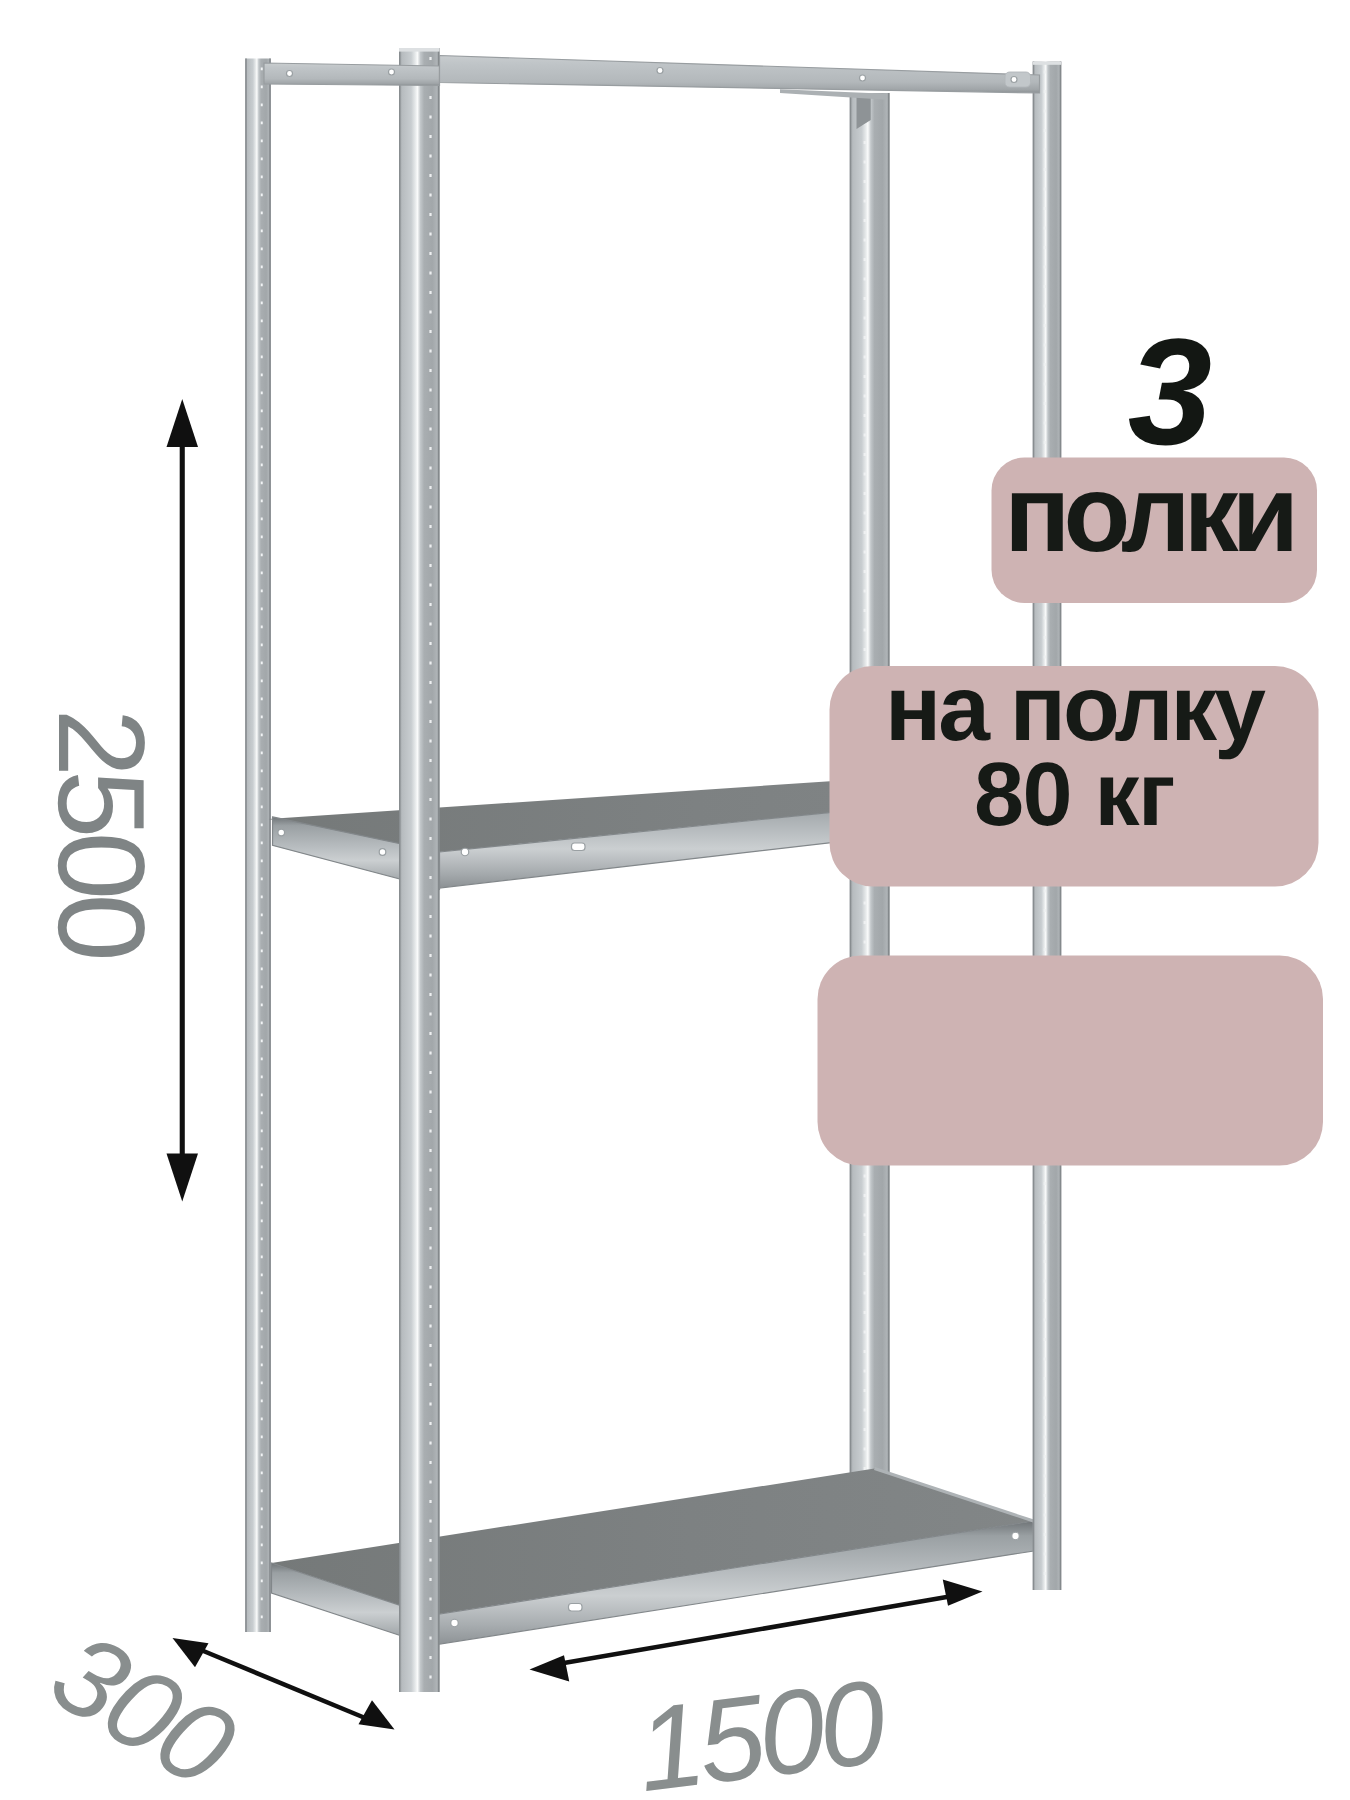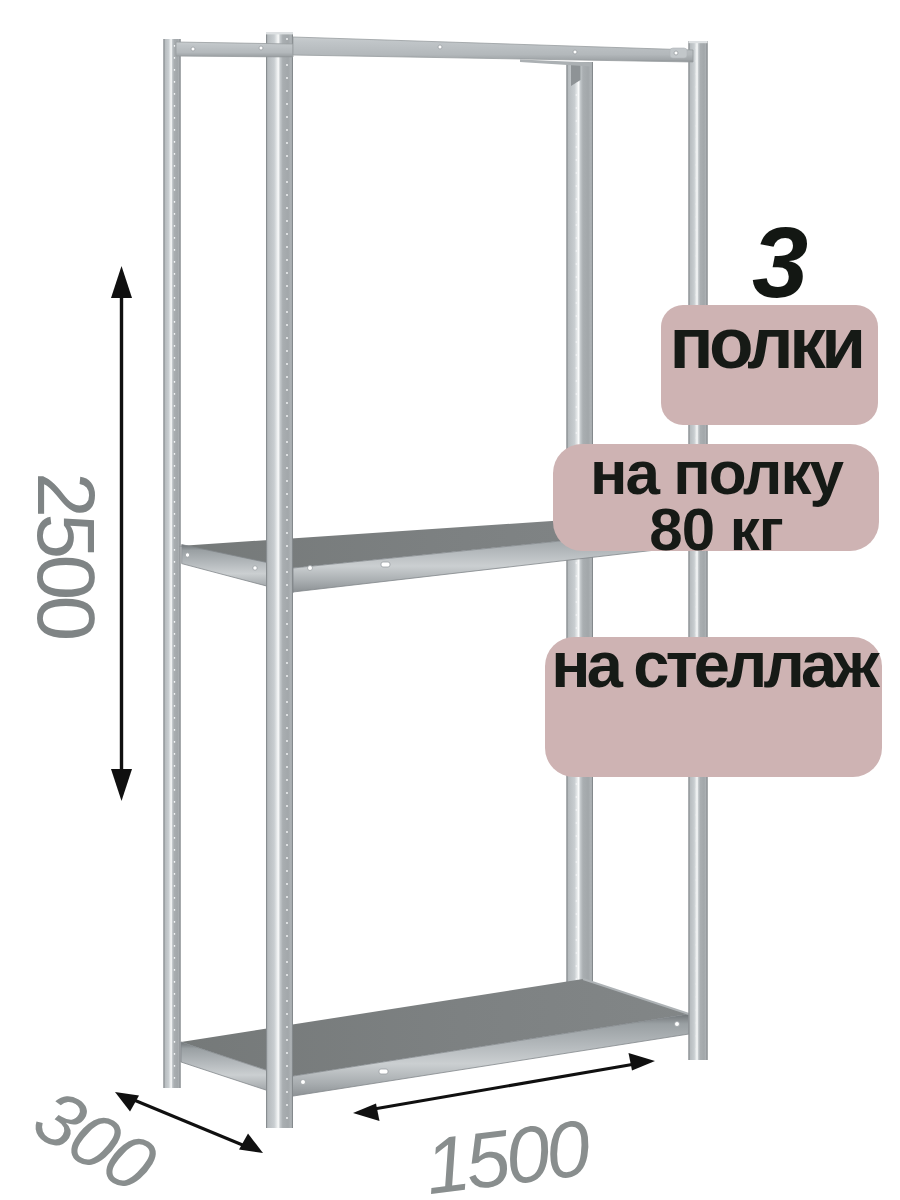--- a/index.html
+++ b/index.html
@@ -145,26 +145,25 @@
     <polygon points="655,1061 632,1070.5 628.5,1053"></polygon>
   </g>
 
   <text x="0" y="0" transform="translate(506,1157) rotate(-7)" text-anchor="middle" dominant-baseline="central" font-family="Liberation Sans, sans-serif" font-size="79" font-style="italic" letter-spacing="-3.4" fill="#898e8e">1500</text>
 </svg>
 
 <div style="position:absolute;left:720px;top:212px;width:120px;height:100px;
      font-weight:bold;font-style:italic;font-size:101px;line-height:100px;
      text-align:center;color:#131713;">3</div>
 
-<div class="badge" style="left:661px;top:305px;width:217px;height:120px;border-radius:22px;">
+<div class="badge" style="left:661px;top:305px;width:217px;height:97px;border-radius:22px;">
   <div class="ln" style="top:1px;margin-left:-4px;font-size:73px;line-height:73px;letter-spacing:-4.5px;">полки</div>
 </div>
 
-<div class="badge" style="left:553px;top:444px;width:326px;height:107px;border-radius:29px;">
+<div class="badge" style="left:553px;top:444px;width:326px;height:147px;border-radius:29px;">
   <div class="ln" style="top:-2px;font-size:62px;line-height:62px;letter-spacing:-2px;">на полку</div>
   <div class="ln" style="top:56px;font-size:60px;line-height:60px;letter-spacing:-1px;">80 кг</div>
 </div>
 
 <div class="badge" style="left:545px;top:637px;width:337px;height:140px;border-radius:29px;">
-  <div class="ln" style="top:-5px;font-size:65px;line-height:65px;letter-spacing:-3.8px;">на стеллаж</div>
 </div>
 
 </div>
 
 </body></html>

